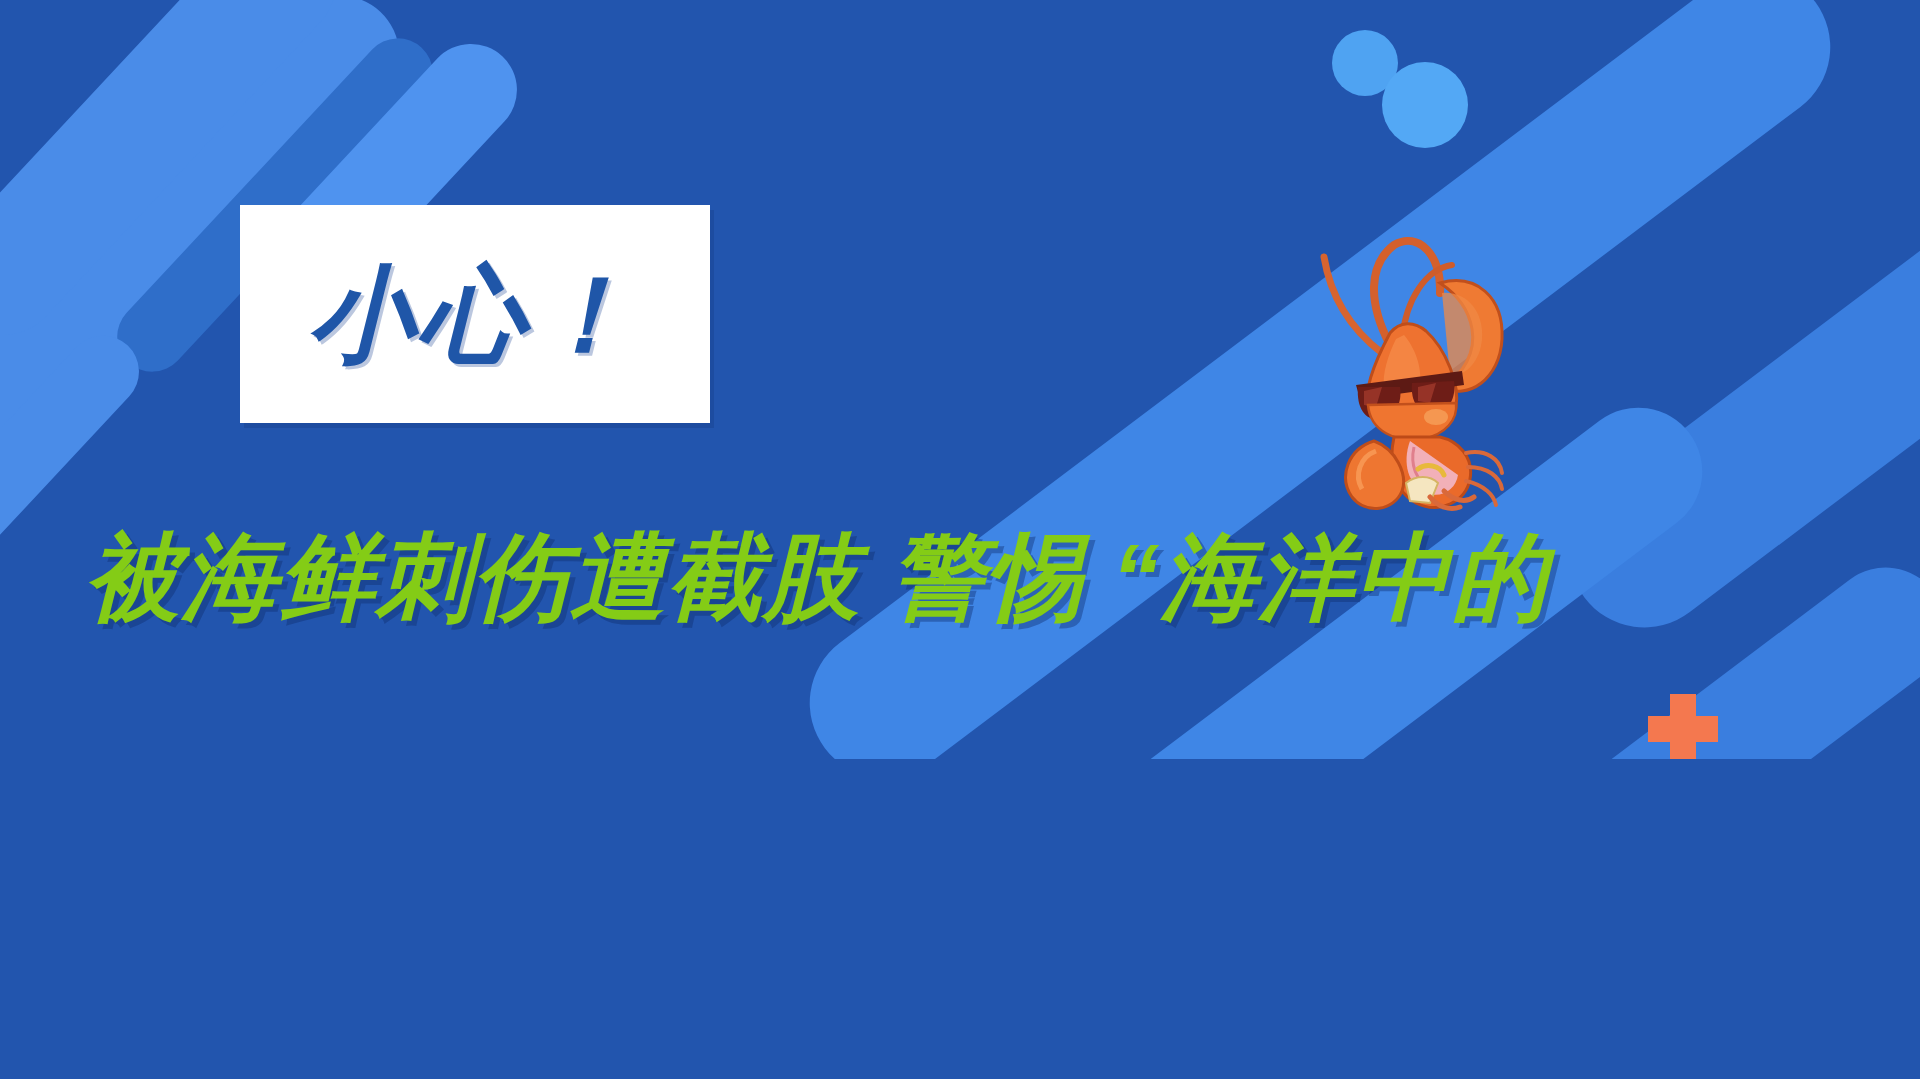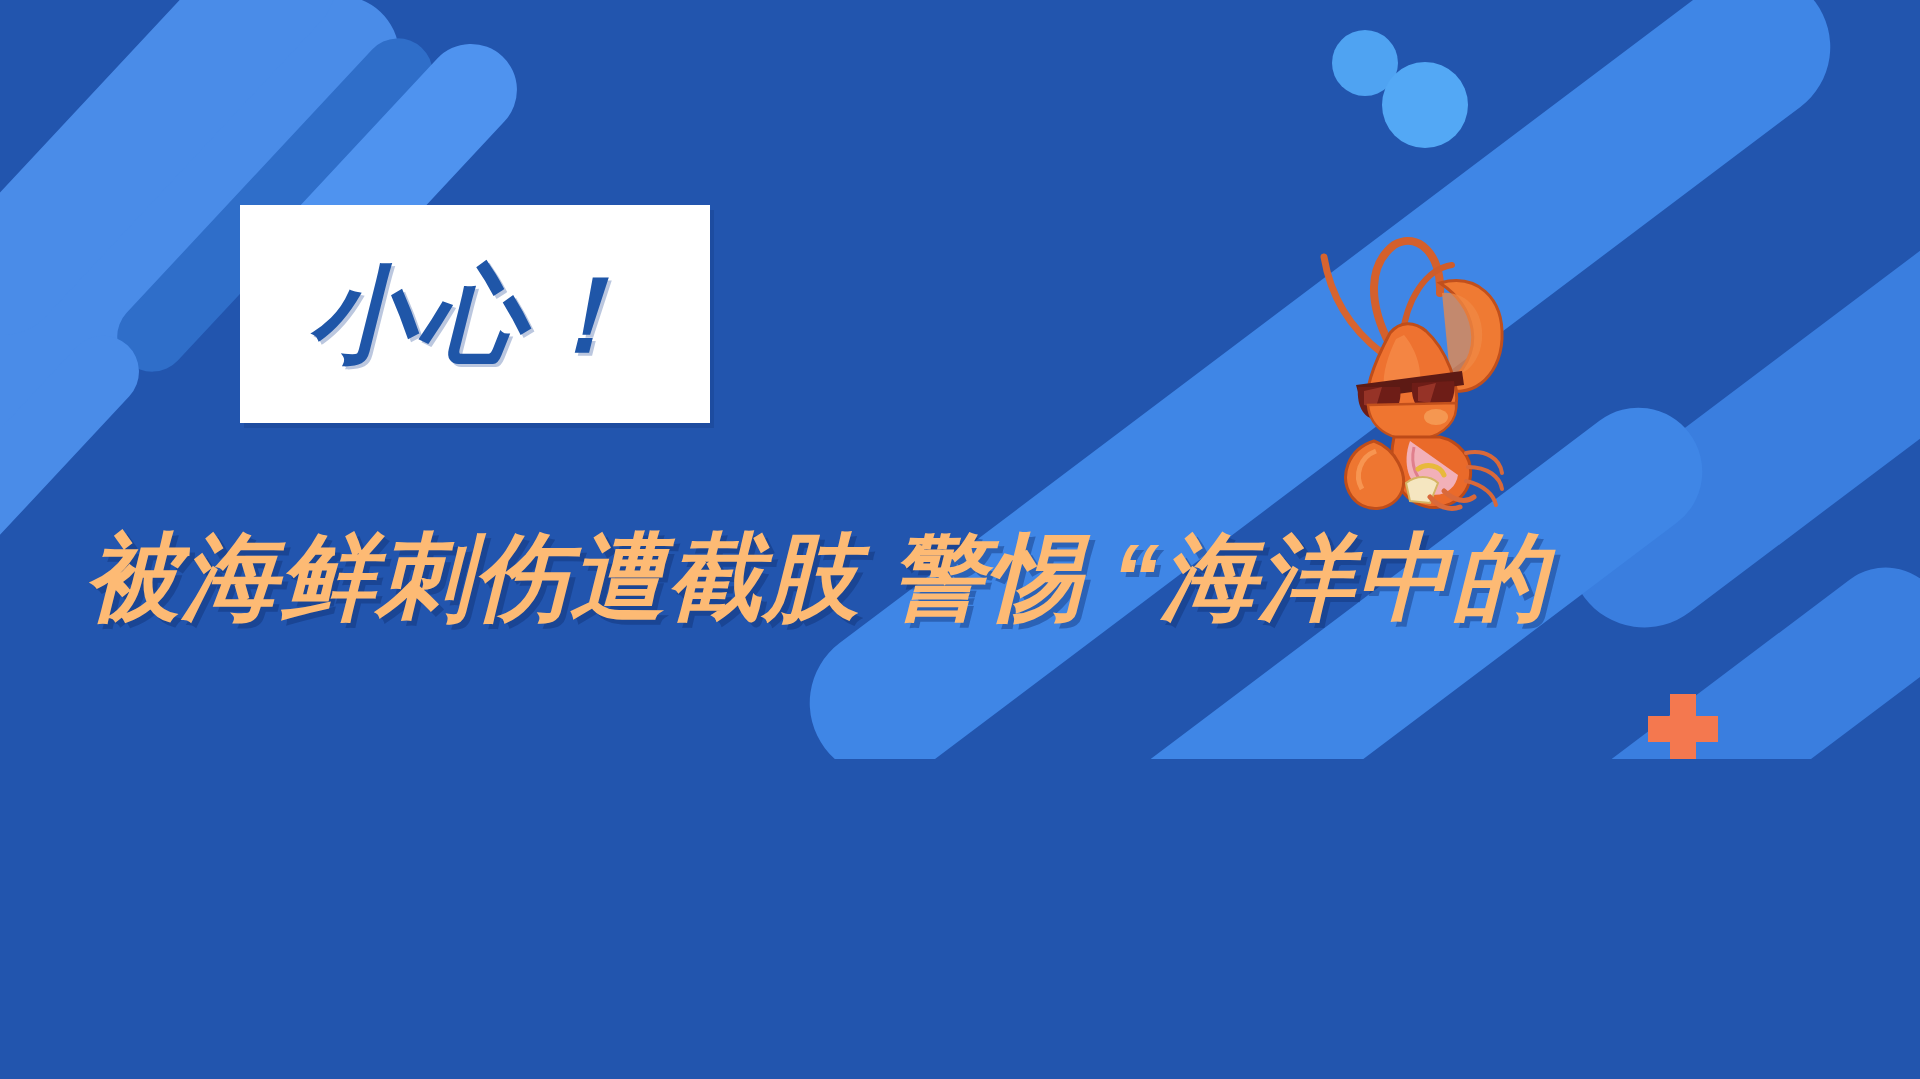--- a/index.html
+++ b/index.html
@@ -64,21 +64,21 @@
     text-shadow:3px 3px 0 rgba(30,70,150,.30);
     white-space:nowrap;
   }
 
   
   .headline {
     position:absolute;
     left:85px; top:515px;
     width:1720px;
     z-index:20;
-    color:#fdba74;
+    color:#84cc16;
     font-size:95px;
     font-weight:bold;
     font-style:italic;
     line-height:1.32;
     letter-spacing:2px;
     text-shadow:5px 5px 0 rgba(15,45,110,.40);
   }
   .headline .hl-line { display:block; white-space:nowrap; }
 
   

